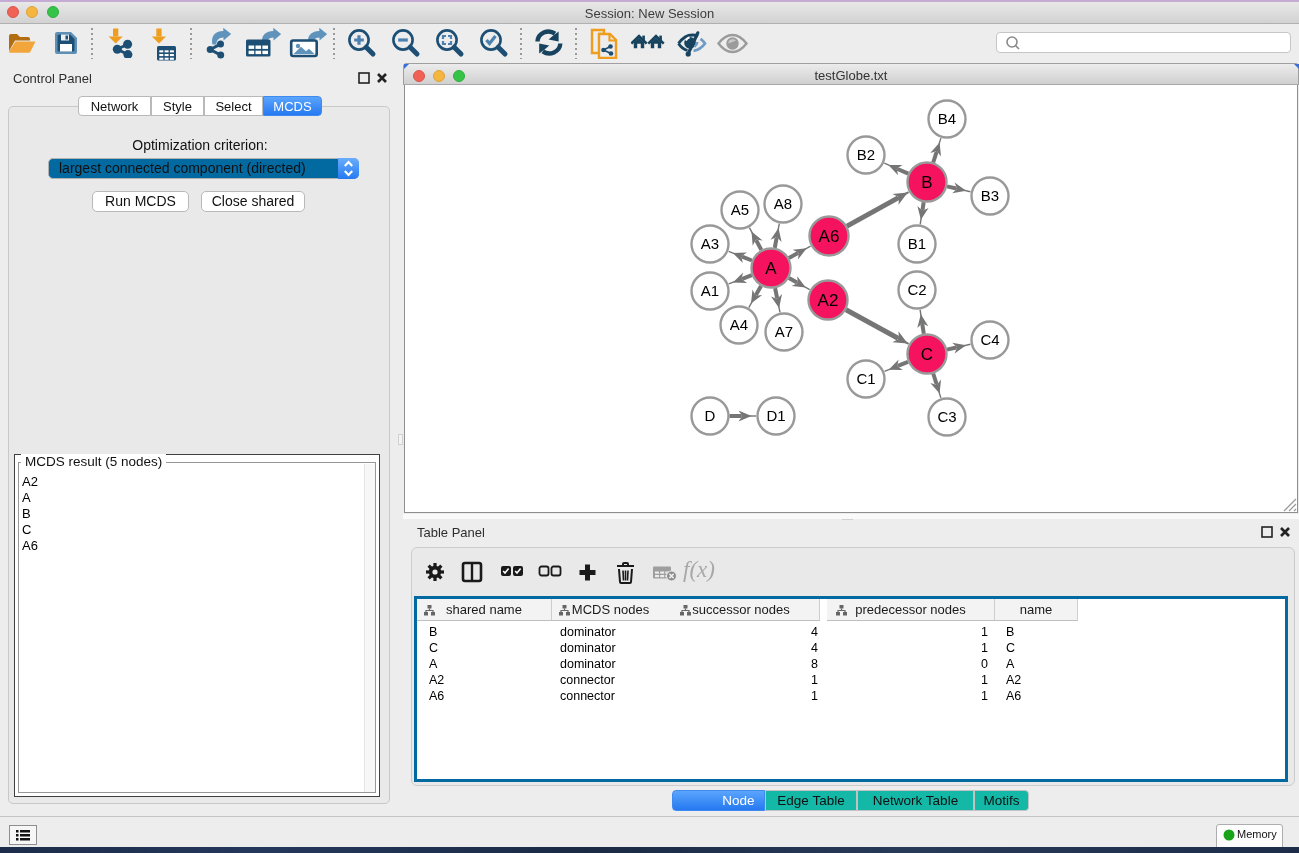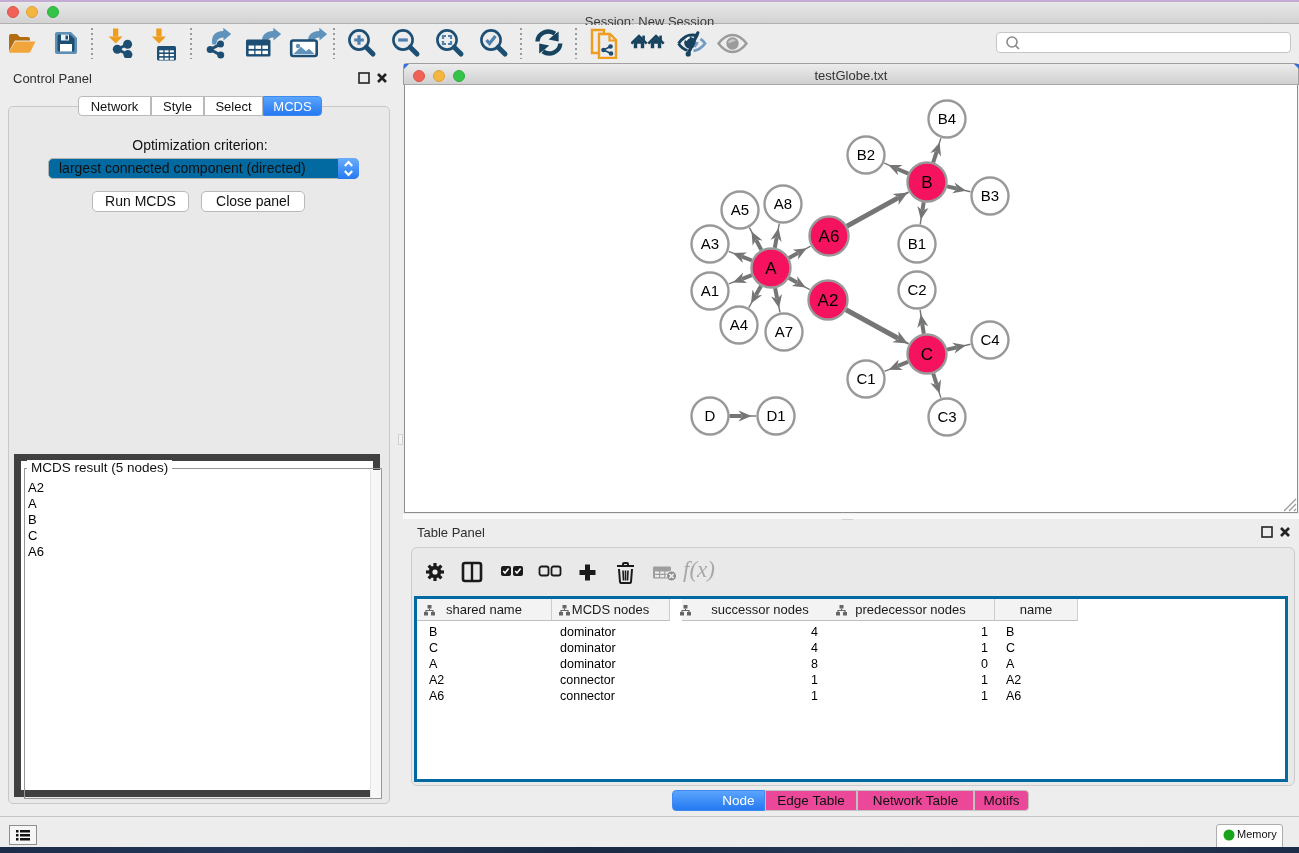--- a/index.html
+++ b/index.html
@@ -3,21 +3,21 @@
 <meta charset="utf-8">
 <style>
 * { margin:0; padding:0; box-sizing:border-box; }
 html,body { width:1299px; height:853px; overflow:hidden; background:#ededed;
   font-family:"Liberation Sans", sans-serif; }
 .abs { position:absolute; }
 #titlebar { position:absolute; left:0; top:0; width:1299px; height:24px;
   background:linear-gradient(#eaeaea,#d2d2d2); border-bottom:1px solid #b0b0b0; }
 #titlebar .purple { position:absolute; left:0; top:0; width:1299px; height:2px; background:#c3abd4; }
 .tl { position:absolute; border-radius:50%; width:12px; height:12px; top:6px; }
-#titlebar .title { position:absolute; width:100%; text-align:center; top:14px;
+#titlebar .title { position:absolute; width:100%; text-align:center; top:6px;
   font-size:13px; color:#3c3c3c; }
 #toolbar { position:absolute; left:0; top:25px; width:1299px; height:36px; background:#ededed; }
 .sep { position:absolute; top:3px; height:31px; width:2px;
   background:repeating-linear-gradient(to bottom,#999 0 2px,transparent 2px 5px); }
 #searchbox { position:absolute; left:996px; top:7px; width:295px; height:21px;
   background:#fff; border:1px solid #c6c6c6; border-radius:4px; }
 
 #cp-title { position:absolute; left:13px; top:71px; font-size:13px; color:#2e2e2e; }
 #cp-box { position:absolute; left:8px; top:106px; width:382px; height:698px;
   border:1px solid #c8c8c8; border-radius:5px; background:#e9e9e9; }
@@ -26,21 +26,21 @@
   line-height:19px; }
 .tab.sel { background:linear-gradient(#5ba5fd,#2579f1); color:#fff; border-color:#3f8af0; }
 .btn { position:absolute; height:21px; background:#ffffff; border:1px solid #b9b9b9;
   border-radius:5px; font-size:14px; color:#111; text-align:center; line-height:19px; }
 #dropdown { position:absolute; left:48px; top:158px; width:311px; height:21px;
   background:#0369a1; border:1px solid #b3b3b3; border-radius:5px; font-size:14px;
   line-height:19px; padding-left:10px; color:#111; }
 #dd-btn { position:absolute; right:-1px; top:-1px; width:21px; height:21px;
   background:linear-gradient(#6aadfd,#2579f1); border-radius:0 5px 5px 0; }
 #fieldset { position:absolute; left:14px; top:454px; width:366px; height:343px;
-  background:#fff; border:7px solid #404040; }
+  background:#fff; border:1px solid #404040; }
 #fieldset .bord { position:absolute; left:3px; top:7px; width:358px; height:331px;
   border:1px solid #979797; }
 #fieldset .legend { position:absolute; left:6px; top:-1px; background:#fff;
   padding:0 4px; font-size:13.5px; color:#111; z-index:2; }
 #fieldset .sb { position:absolute; left:349px; top:9px; width:11px; height:328px;
   background:#f7f7f7; border-left:1px solid #e4e4e4; }
 #fieldset ul { list-style:none; position:absolute; left:7px; top:19px; font-size:13px; color:#000; }
 #fieldset li { height:16px; line-height:16px; }
 
 #netwin { position:absolute; left:403px; top:63px; width:896px; height:451px; }
@@ -53,21 +53,21 @@
 
 #tp-title { position:absolute; left:417px; top:525px; font-size:13px; color:#2e2e2e; }
 #tp-box { position:absolute; left:411px; top:547px; width:884px; height:239px;
   background:#e9e9e9; border:1px solid #cccccc; border-radius:6px; }
 #ttable { position:absolute; left:414px; top:596px; width:874px; height:186px;
   background:#fff; border:3px solid #0369a1; }
 .th { position:absolute; top:0; height:22px; background:#f3f3f3;
   border-right:1px solid #cdcdcd; border-bottom:1px solid #bfbfbf; font-size:13px;
   color:#1a1a1a; text-align:center; line-height:22px; }
 .cell { position:absolute; height:16px; font-size:12.5px; color:#000; line-height:16px; }
-.btab { position:absolute; top:790px; height:21px; background:#ec4899; border:1px solid #c2c2c2;
+.btab { position:absolute; top:790px; height:21px; background:#14b8a6; border:1px solid #c2c2c2;
   font-size:13.5px; color:#111; text-align:center; line-height:20px; }
 .btab.sel { background:linear-gradient(#5ba5fd,#2579f1); color:#fff; border-color:#3f8af0; }
 
 #statusbar { position:absolute; left:0; top:816px; width:1299px; height:31px;
   background:#ededed; border-top:1px solid #c4c4c4; }
 #statusbar .lbtn { position:absolute; left:9px; top:8px; width:28px; height:20px;
   background:#f6f6f6; border:1px solid #8e8e8e; }
 #membtn { position:absolute; right:16px; top:7px; width:67px; height:28px;
   background:#fdfdfd; border:1px solid #adadad; border-radius:3px; font-size:11px;
   color:#111; }
@@ -233,21 +233,21 @@
 <div class="abs" style="left:0;top:137px;width:400px;text-align:center;font-size:14px;color:#111;">Optimization criterion:</div>
 <div id="dropdown">largest connected component (directed)
   <div id="dd-btn">
     <svg width="21" height="21">
       <path d="M6.8 8 L10.5 4 L14.2 8" stroke="#fff" stroke-width="2.1" fill="none"></path>
       <path d="M6.8 13 L10.5 17 L14.2 13" stroke="#fff" stroke-width="2.1" fill="none"></path>
     </svg>
   </div>
 </div>
 <div class="btn" style="left:92px;top:191px;width:97px;">Run MCDS</div>
-<div class="btn" style="left:201px;top:191px;width:104px;">Close panel</div>
+<div class="btn" style="left:201px;top:191px;width:104px;">Close shared</div>
 <div id="fieldset">
   <div class="bord"></div>
   <div class="legend">MCDS result (5 nodes)</div>
   <ul>
       <li>A2</li>
       <li>A</li>
       <li>B</li>
       <li>C</li>
       <li>A6</li>
     </ul>
@@ -423,21 +423,21 @@
     <rect x="3" y="10" width="4" height="2.2" fill="#ededed"></rect>
     <rect x="8.2" y="10" width="4" height="2.2" fill="#ededed"></rect>
     <rect x="13.4" y="10" width="4" height="2.2" fill="#ededed"></rect>
     <circle cx="19.5" cy="11" r="5" fill="#8d8d8d" stroke="#ededed" stroke-width="1"></circle>
     <path d="M17.4 8.9 L21.6 13.1 M21.6 8.9 L17.4 13.1" stroke="#ededed" stroke-width="1.5"></path>
   </svg>
 <div class="abs" style="left:683px;top:557px;font-family:'Liberation Serif',serif;font-style:italic;font-size:23px;color:#a8a8a8;">f(x)</div>
 <div id="ttable">
   <div class="th" style="left:0;width:135px;">shared name</div>
   <div class="th" style="left:135px;width:118px;">MCDS nodes</div>
-  <div class="th" style="left:265px;width:157px;">successor nodes</div>
+  <div class="th" style="left:246px;width:157px;">successor nodes</div>
   <div class="th" style="left:410px;width:168px;">predecessor nodes</div>
   <div class="th" style="left:578px;width:83px;border-right:1px solid #cfcfcf;">name</div>
   <svg class="icon" style="left:7px;top:6px" width="12" height="11">
       <g fill="#666">
         <rect x="3.5" y="0" width="4" height="3.5"></rect>
         <rect x="0" y="7" width="4" height="3.5"></rect>
         <rect x="7" y="7" width="4" height="3.5"></rect>
         <path d="M5.5 3.5 L5.5 5.5 M2 7 L2 5.5 L9 5.5 L9 7" stroke="#666" stroke-width="1.2" fill="none"></path>
       </g>
     </svg>

